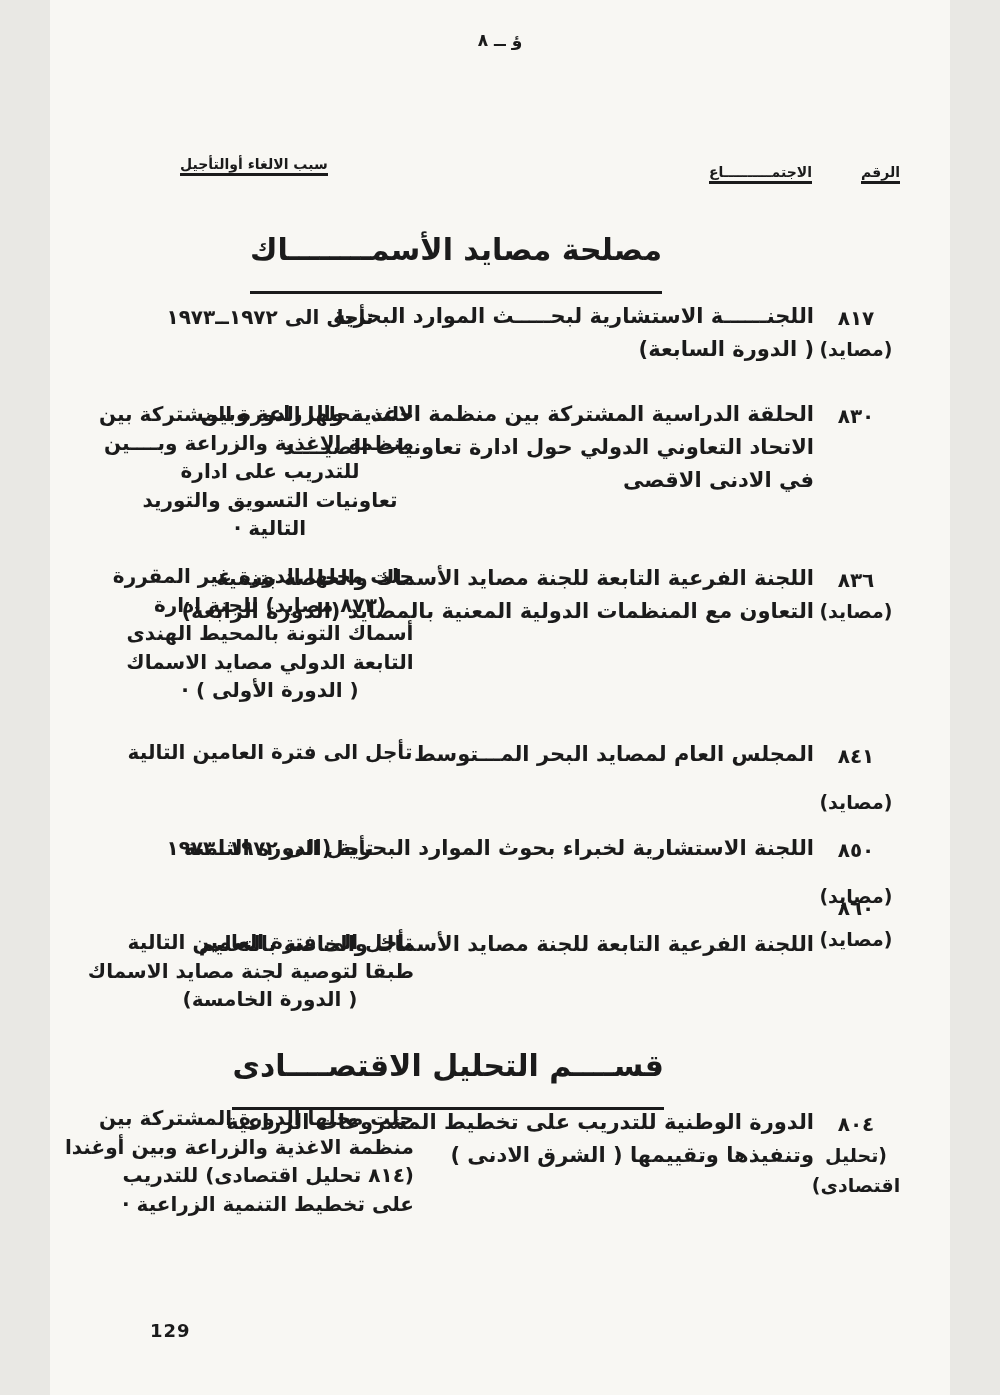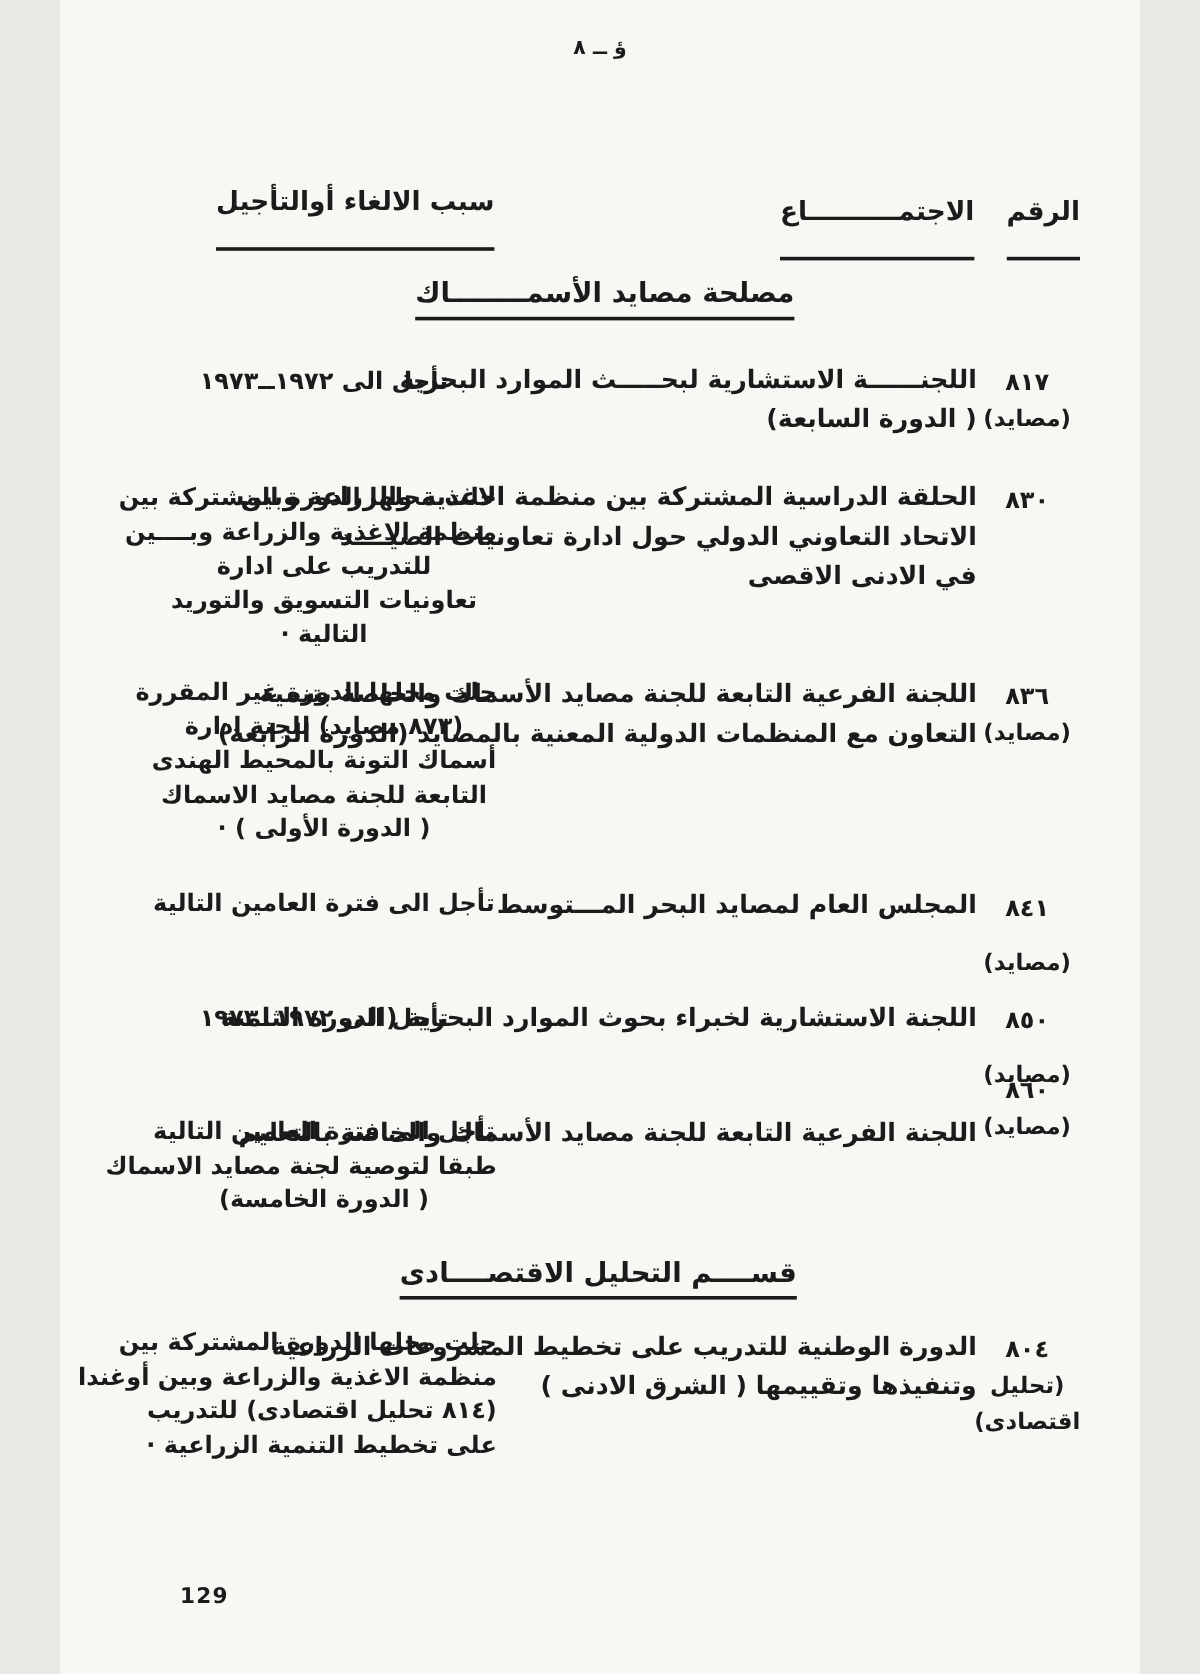--- a/index.html
+++ b/index.html
@@ -17,32 +17,32 @@
     overflow:hidden;
   }
   .top-marker {
     position:absolute; top:30px; left:0; right:0;
     text-align:center;
     font-size:17px; font-weight:bold;
     letter-spacing:1px;
   }
   .hdr {
     position:absolute;
-    font-size:22px; font-weight:bold;
-    padding-bottom:25px;
+    font-size:14px; font-weight:bold;
+    padding-bottom:1px;
     border-bottom:3px solid #1b1b1b;
     white-space:nowrap;
   }
   .hdr-number  { top:164px; right:50px; }
   .hdr-meeting { top:164px; right:138px; }
   .hdr-reason  { top:156px; left:130px; }
   .section-title {
     position:absolute;
-    font-size:23px; font-weight:bold;
-    padding-bottom:6px;
+    font-size:30px; font-weight:bold;
+    padding-bottom:24px;
     border-bottom:3px solid #1b1b1b;
     white-space:nowrap;
   }
   .st-1 { top:232px; right:288px; }
   .st-2 { top:1048px; right:286px; }
   .num {
     position:absolute; right:48px; width:92px;
     text-align:center;
     font-weight:bold;
   }
@@ -124,21 +124,21 @@
       </div>
   </div>
   <div class="meeting" style="top:562px">
       <div class="line">اللجنة الفرعية التابعة للجنة مصايد الأسماك والخاصة بتنمية</div>
       <div class="line">التعاون مع المنظمات الدولية المعنية بالمصايد (الدورة الرابعة)</div>
     </div>
   <div class="reason" style="top:562px">
       <div class="line">حلت محلها الدورة غير المقررة</div>
       <div class="line">(٨٧٣ مصايد) للجنة ادارة</div>
       <div class="line">أسماك التونة بالمحيط الهندى</div>
-      <div class="line">التابعة للجنة مصايد الاسماك</div>
+      <div class="line">التابعة الدولي مصايد الاسماك</div>
       <div class="line">( الدورة الأولى ) ·</div>
     </div>
 
   <div class="num gap" style="top:740px">
     <div class="num-val">٨٤١</div>
     <div class="num-sub">
         <div class="line">(مصايد)</div>
       </div>
   </div>
   <div class="meeting" style="top:738px">

